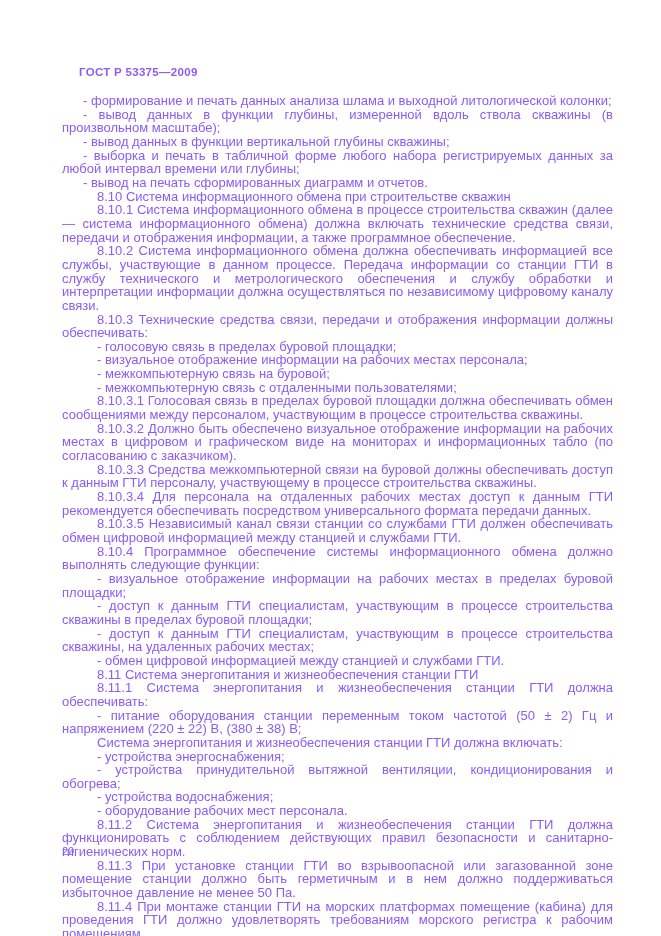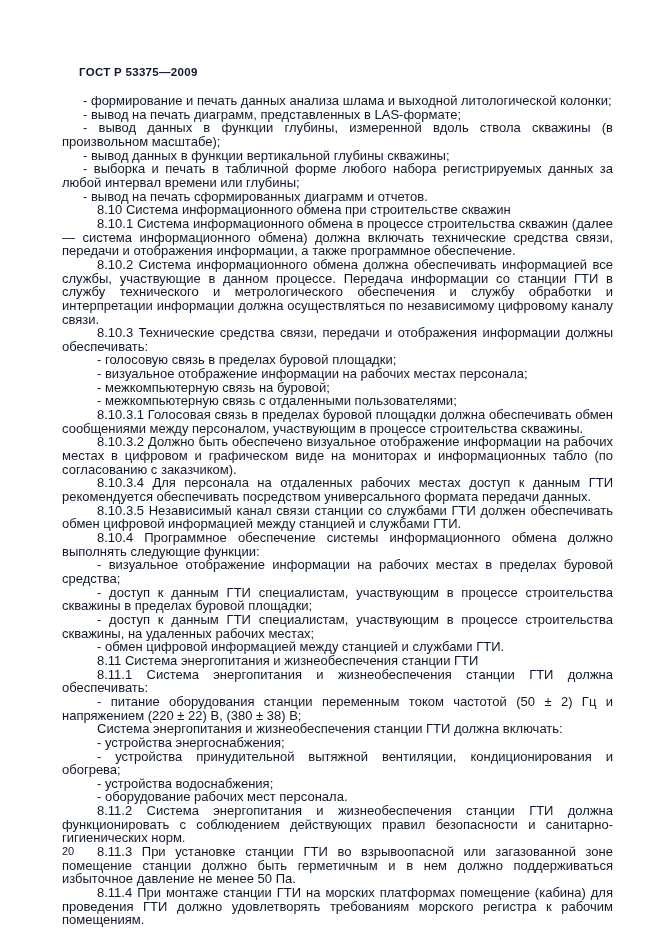--- a/index.html
+++ b/index.html
@@ -6,21 +6,21 @@
     margin: 0;
     padding: 0;
     background: #ffffff;
   }
   .page {
     position: relative;
     width: 661px;
     height: 936px;
     background: #ffffff;
     font-family: "Liberation Sans", sans-serif;
-    color: #0f172a;
+    color: #8b5cf6;
     overflow: hidden;
   }
   .doc-header {
     position: absolute;
     left: 79px;
     top: 66px;
     font-size: 11.5px;
     font-weight: bold;
     letter-spacing: 0.3px;
     white-space: nowrap;
@@ -60,39 +60,39 @@
   }
 </style>
 </head>
 <body>
 
 <div class="page">
   <div class="doc-header">ГОСТ Р 53375—2009</div>
 
   <div class="page-body">
       <p class="li li-inset">- формирование и печать данных анализа шлама и выходной литологической колонки;</p>
-      <p class="li li-inset">- вывод на печать диаграмм, представленных в LAS-формате;</p>
       <p class="li li-inset">- вывод данных в функции глубины, измеренной вдоль ствола скважины (в произвольном масштабе);</p>
       <p class="li li-inset">- вывод данных в функции вертикальной глубины скважины;</p>
       <p class="li li-inset">- выборка и печать в табличной форме любого набора регистрируемых данных за любой интервал времени или глубины;</p>
       <p class="li li-inset">- вывод на печать сформированных диаграмм и отчетов.</p>
       <p class="h">8.10 Система информационного обмена при строительстве скважин</p>
       <p class="para">8.10.1 Система информационного обмена в процессе строительства скважин (далее — система информационного обмена) должна включать технические средства связи, передачи и отображения информации, а также программное обеспечение.</p>
       <p class="para">8.10.2 Система информационного обмена должна обеспечивать информацией все службы, участвующие в данном процессе. Передача информации со станции ГТИ в службу технического и метрологического обеспечения и службу обработки и интерпретации информации должна осуществляться по независимому цифровому каналу связи.</p>
       <p class="para">8.10.3 Технические средства связи, передачи и отображения информации должны обеспечивать:</p>
       <p class="li">- голосовую связь в пределах буровой площадки;</p>
       <p class="li">- визуальное отображение информации на рабочих местах персонала;</p>
       <p class="li">- межкомпьютерную связь на буровой;</p>
       <p class="li">- межкомпьютерную связь с отдаленными пользователями;</p>
       <p class="para">8.10.3.1 Голосовая связь в пределах буровой площадки должна обеспечивать обмен сообщениями между персоналом, участвующим в процессе строительства скважины.</p>
       <p class="para">8.10.3.2 Должно быть обеспечено визуальное отображение информации на рабочих местах в цифровом и графическом виде на мониторах и информационных табло (по согласованию с заказчиком).</p>
+      <p class="para">8.10.3.3 Средства межкомпьютерной связи на буровой должны обеспечивать доступ к данным ГТИ персоналу, участвующему в процессе строительства скважины.</p>
       <p class="para">8.10.3.4 Для персонала на отдаленных рабочих местах доступ к данным ГТИ рекомендуется обеспечивать посредством универсального формата передачи данных.</p>
       <p class="para">8.10.3.5 Независимый канал связи станции со службами ГТИ должен обеспечивать обмен цифровой информацией между станцией и службами ГТИ.</p>
       <p class="h">8.10.4 Программное обеспечение системы информационного обмена должно выполнять следующие функции:</p>
-      <p class="li">- визуальное отображение информации на рабочих местах в пределах буровой средства;</p>
+      <p class="li">- визуальное отображение информации на рабочих местах в пределах буровой площадки;</p>
       <p class="li">- доступ к данным ГТИ специалистам, участвующим в процессе строительства скважины в пределах буровой площадки;</p>
       <p class="li">- доступ к данным ГТИ специалистам, участвующим в процессе строительства скважины, на удаленных рабочих местах;</p>
       <p class="li">- обмен цифровой информацией между станцией и службами ГТИ.</p>
       <p class="h">8.11 Система энергопитания и жизнеобеспечения станции ГТИ</p>
       <p class="para">8.11.1 Система энергопитания и жизнеобеспечения станции ГТИ должна обеспечивать:</p>
       <p class="li">- питание оборудования станции переменным током частотой (50 ± 2) Гц и напряжением (220 ± 22) В, (380 ± 38) В;</p>
       <p class="para">Система энергопитания и жизнеобеспечения станции ГТИ должна включать:</p>
       <p class="li">- устройства энергоснабжения;</p>
       <p class="li">- устройства принудительной вытяжной вентиляции, кондиционирования и обогрева;</p>
       <p class="li">- устройства водоснабжения;</p>

